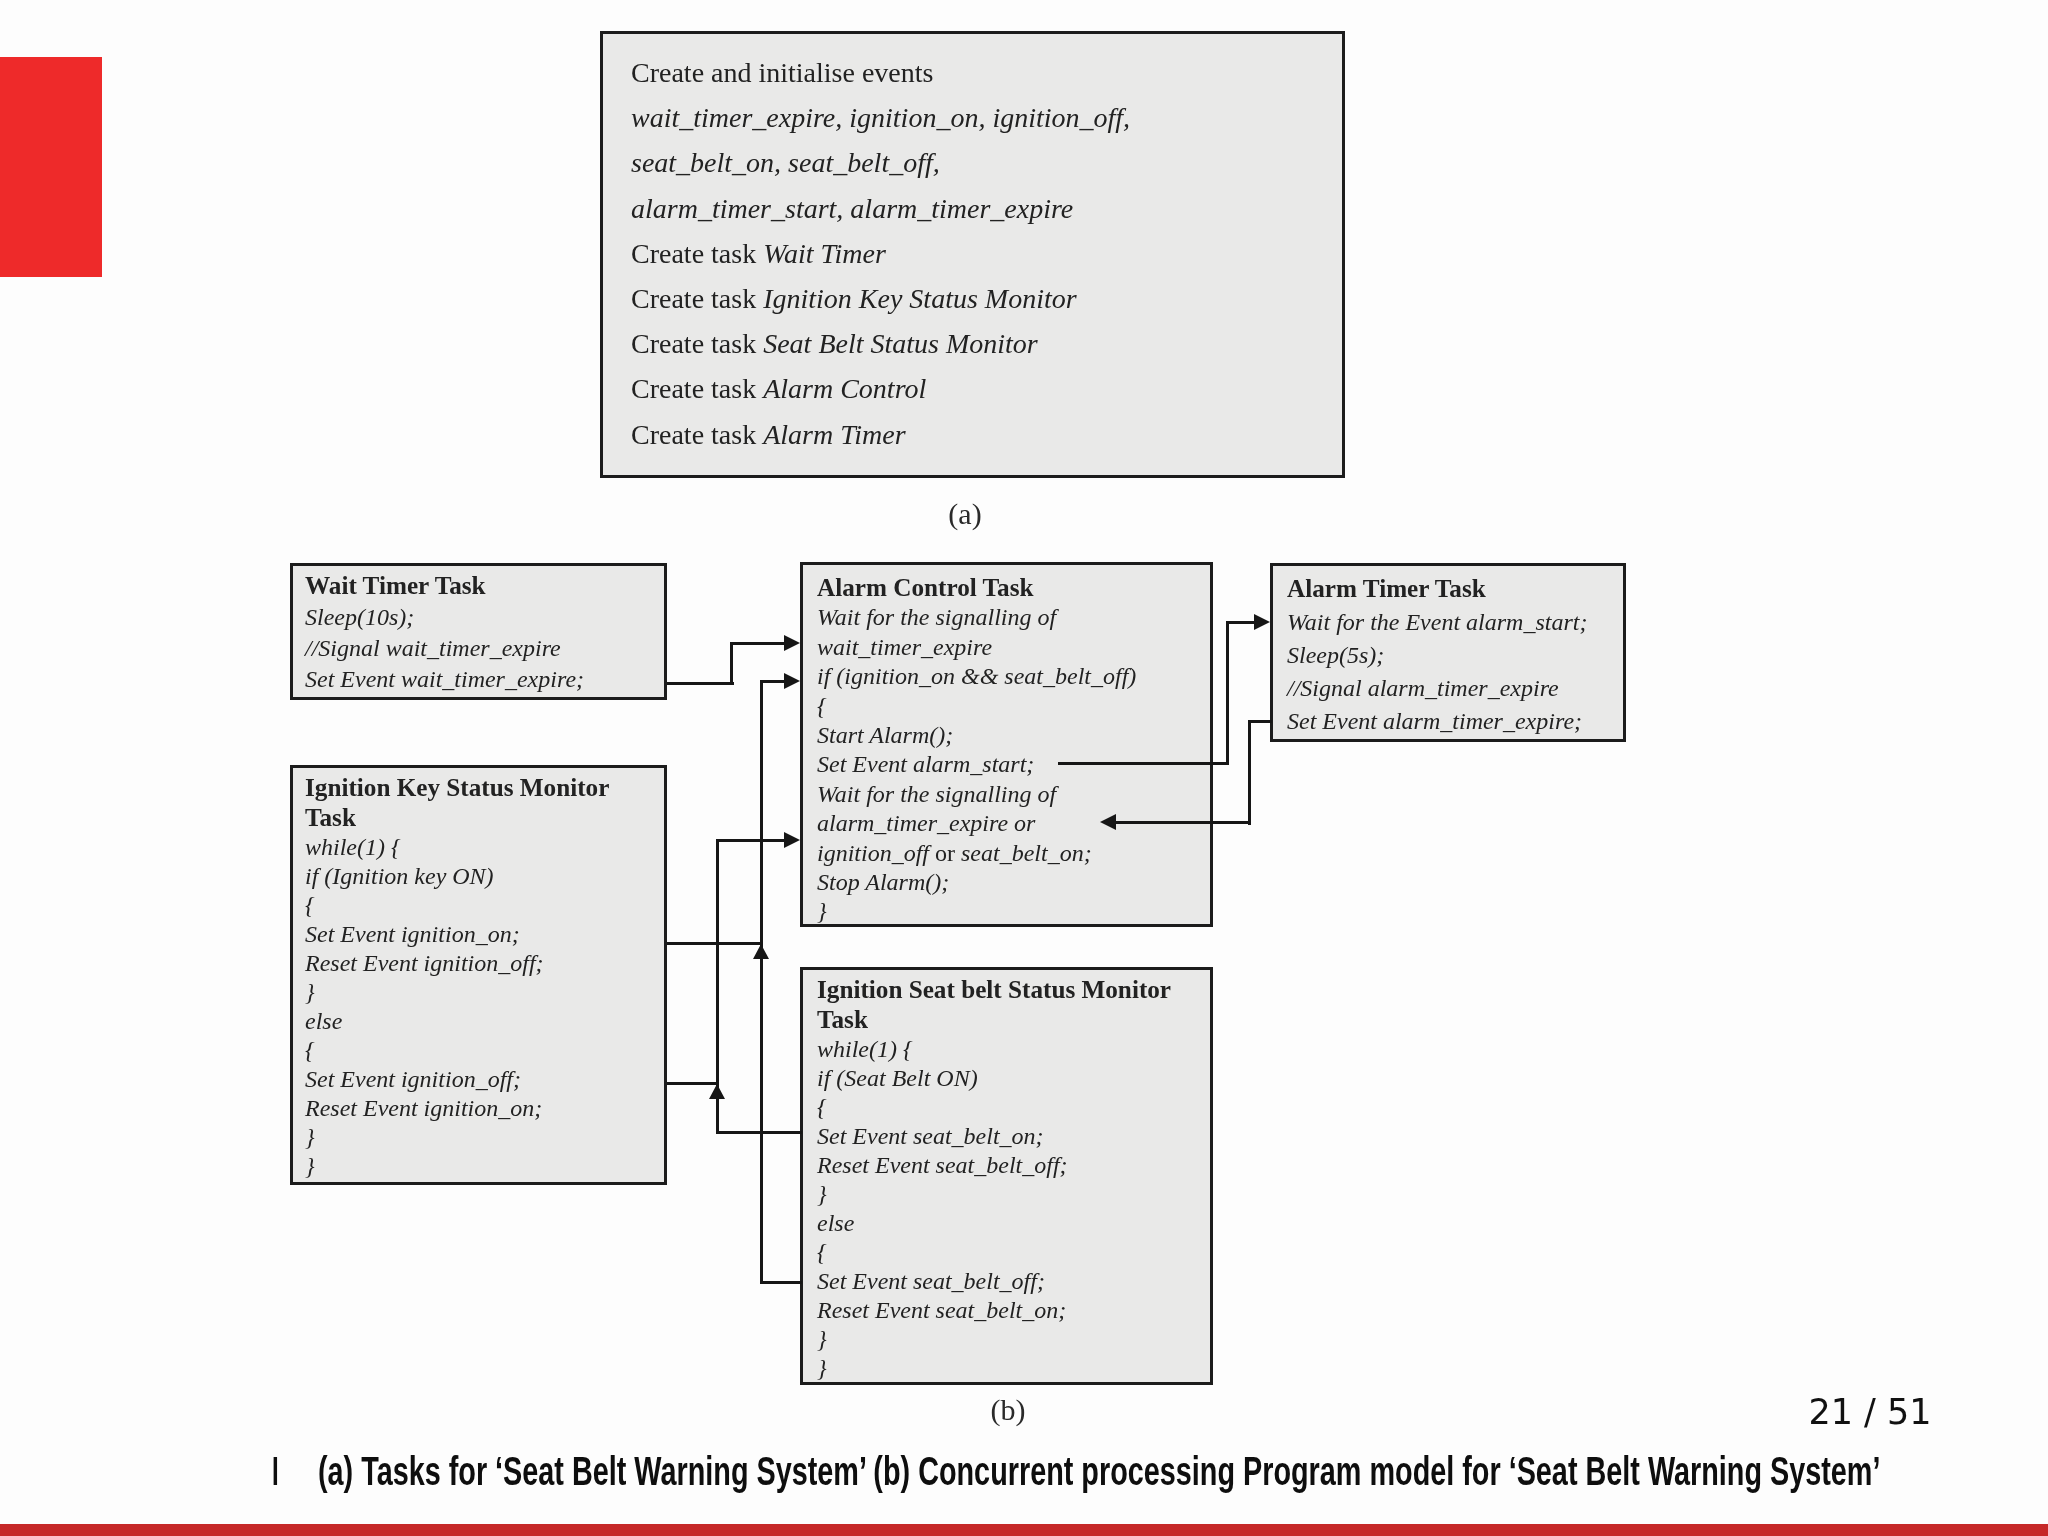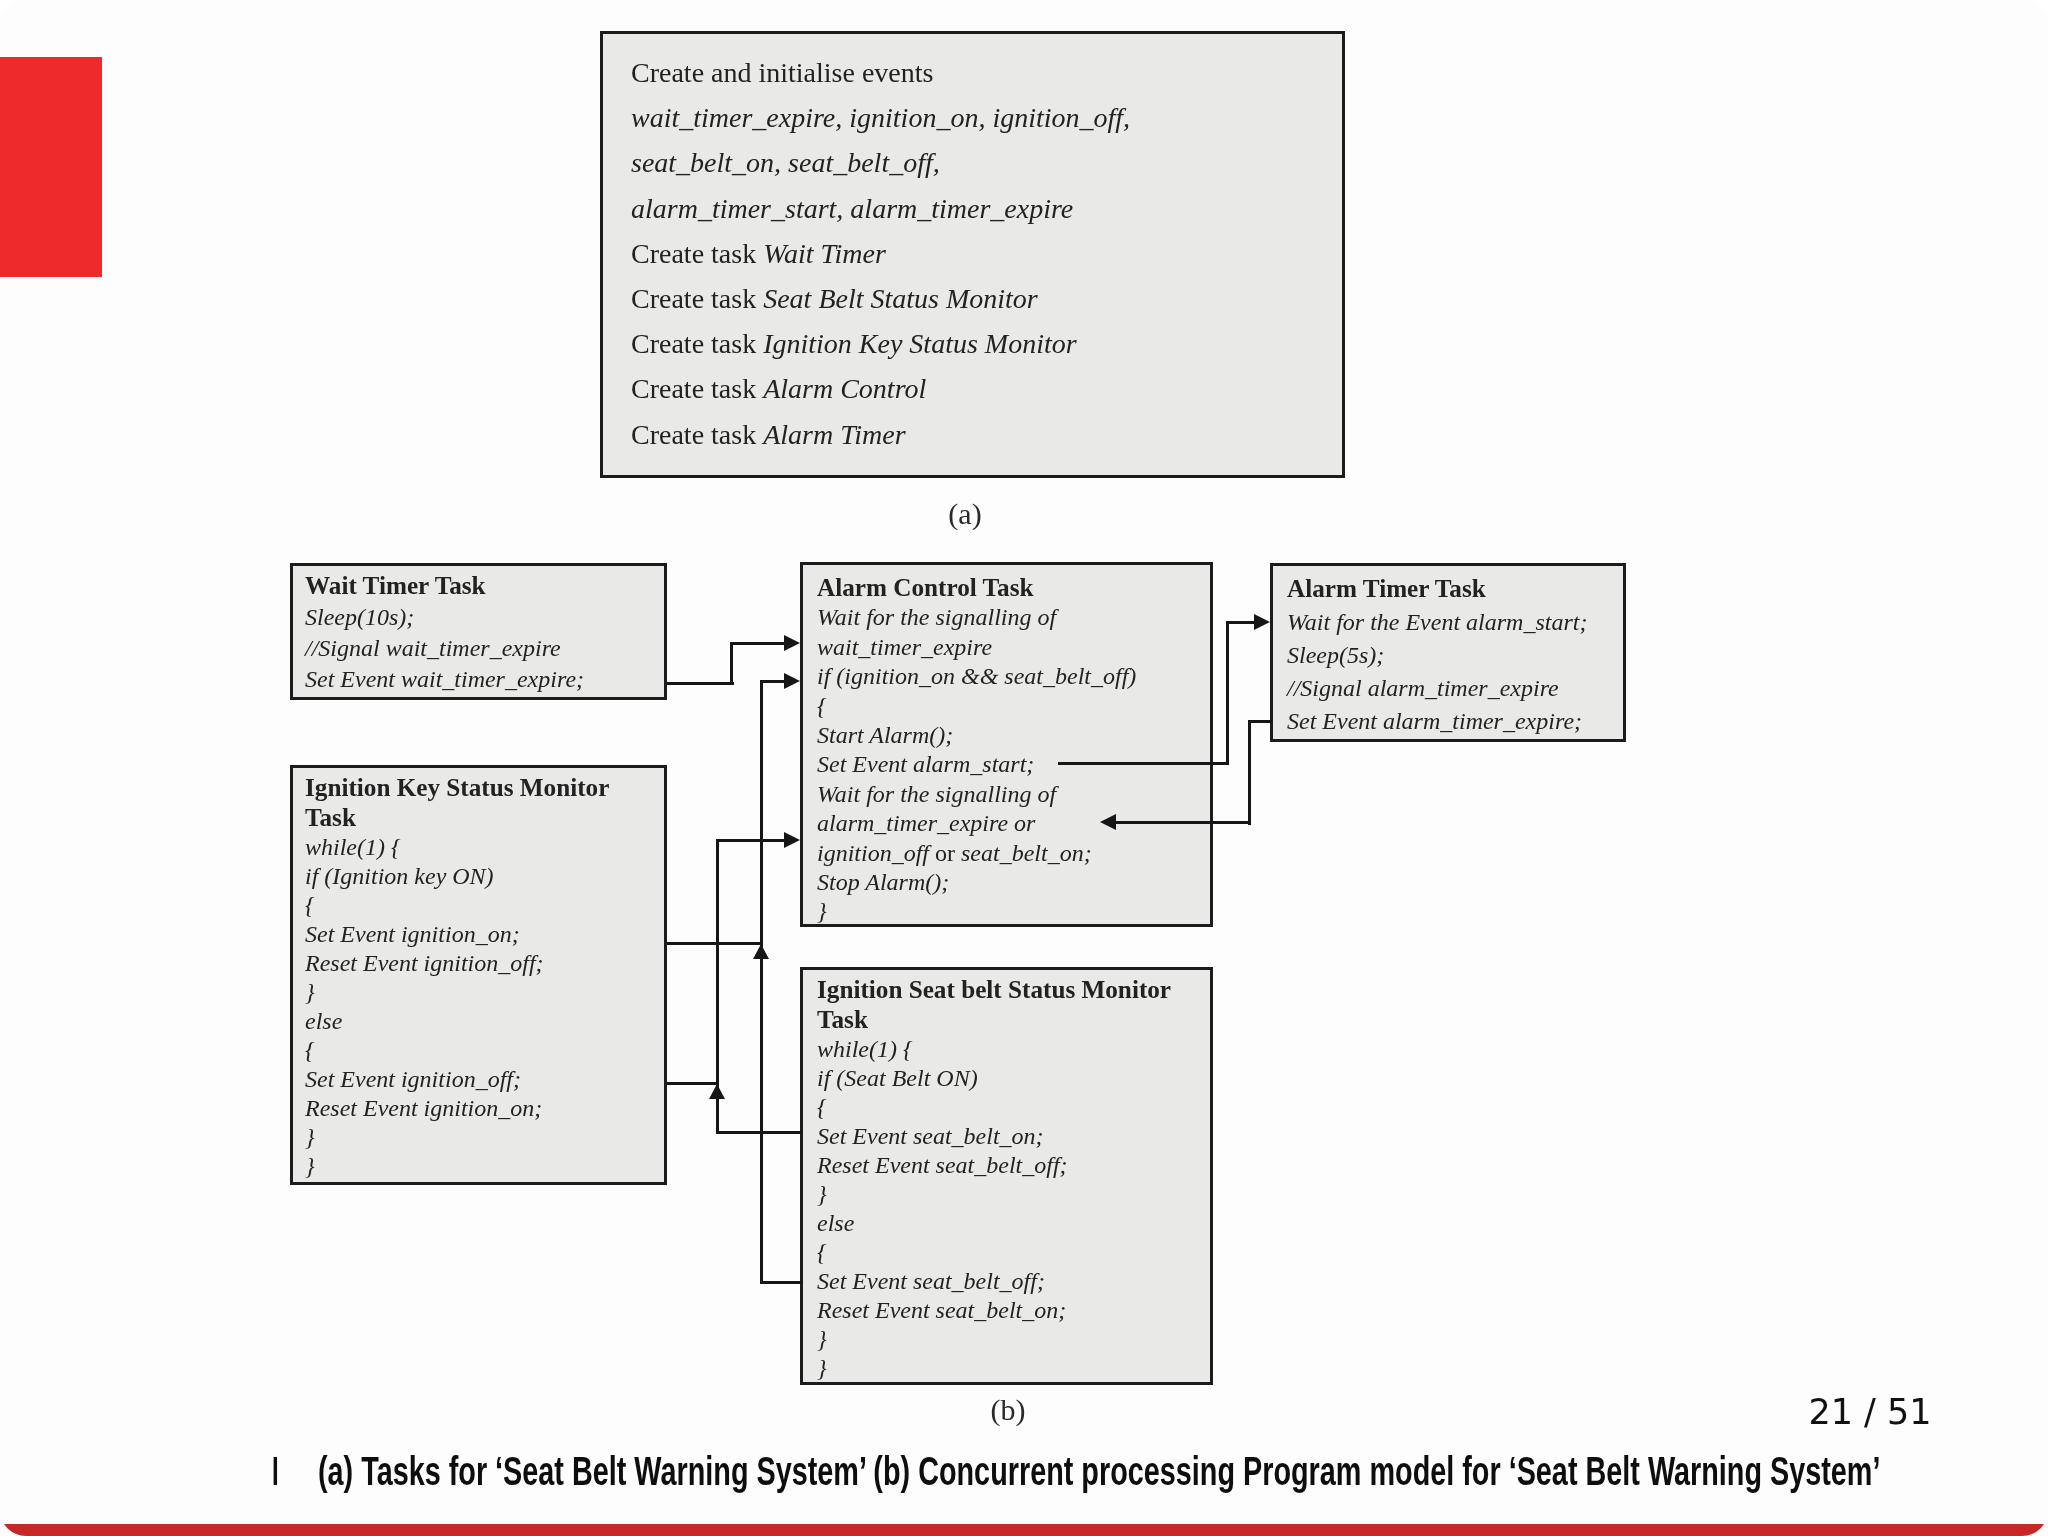--- a/index.html
+++ b/index.html
@@ -1,17 +1,17 @@
 <!DOCTYPE html>
 <html><head>
 <meta charset="utf-8">
 <style>
   html,body{margin:0;padding:0;background:#ffffff;}
   #slide{position:relative;width:2048px;height:1536px;background:#fdfdfd;overflow:hidden;
-         font-family:"Liberation Serif","DejaVu Serif",serif;color:#222;border-radius:26px;}
+         font-family:"Liberation Serif","DejaVu Serif",serif;color:#222;}
   #accent-red{position:absolute;left:0;top:57px;width:102px;height:220px;}
   #footer-bar{position:absolute;left:0;bottom:0;width:100%;height:12px;}
   .task-box{position:absolute;background:#e9e9e8;border:3px solid #1c1c1c;box-sizing:border-box;}
   .code-line{white-space:nowrap;}
   .seg-r{font-style:normal;}
   .seg-i{font-style:italic;}
   .seg-b{font-weight:bold;font-size:1.05em;}
   .conn{position:absolute;background:#161616;}
   .ar{position:absolute;width:0;height:0;}
   .ar-r{border-left:16px solid #161616;border-top:8px solid transparent;border-bottom:8px solid transparent;}
@@ -33,22 +33,22 @@
 
 <div id="slide">
   <div id="accent-red" style="background: rgb(238, 42, 42);"></div>
   <div id="diagram">
       <div class="task-box" style="left: 600px; top: 31px; width: 745px; height: 447px; font-size: 28px; line-height: 45.2px; padding: 16px 28px;">
         <div class="code-line"><span class="seg-r">Create and initialise events</span></div>
         <div class="code-line"><span class="seg-i">wait_timer_expire, ignition_on, ignition_off,</span></div>
         <div class="code-line"><span class="seg-i">seat_belt_on, seat_belt_off,</span></div>
         <div class="code-line"><span class="seg-i">alarm_timer_start, alarm_timer_expire</span></div>
         <div class="code-line"><span class="seg-r">Create task </span><span class="seg-i">Wait Timer</span></div>
+        <div class="code-line"><span class="seg-r">Create task </span><span class="seg-i">Ignition Key Status Monitor</span></div>
         <div class="code-line"><span class="seg-r">Create task </span><span class="seg-i">Seat Belt Status Monitor</span></div>
-        <div class="code-line"><span class="seg-r">Create task </span><span class="seg-i">Ignition Key Status Monitor</span></div>
         <div class="code-line"><span class="seg-r">Create task </span><span class="seg-i">Alarm Control</span></div>
         <div class="code-line"><span class="seg-r">Create task </span><span class="seg-i">Alarm Timer</span></div>
       </div>
       <div class="task-box" style="left: 290px; top: 563px; width: 377px; height: 137px; font-size: 24px; line-height: 31px; padding: 4px 12px;">
         <div class="code-line"><span class="seg-b">Wait Timer Task</span></div>
         <div class="code-line"><span class="seg-i">Sleep(10s);</span></div>
         <div class="code-line"><span class="seg-i">//Signal wait_timer_expire</span></div>
         <div class="code-line"><span class="seg-i">Set Event wait_timer_expire;</span></div>
       </div>
       <div class="task-box" style="left: 290px; top: 765px; width: 377px; height: 420px; font-size: 24px; line-height: 29px; padding: 5px 12px;">

